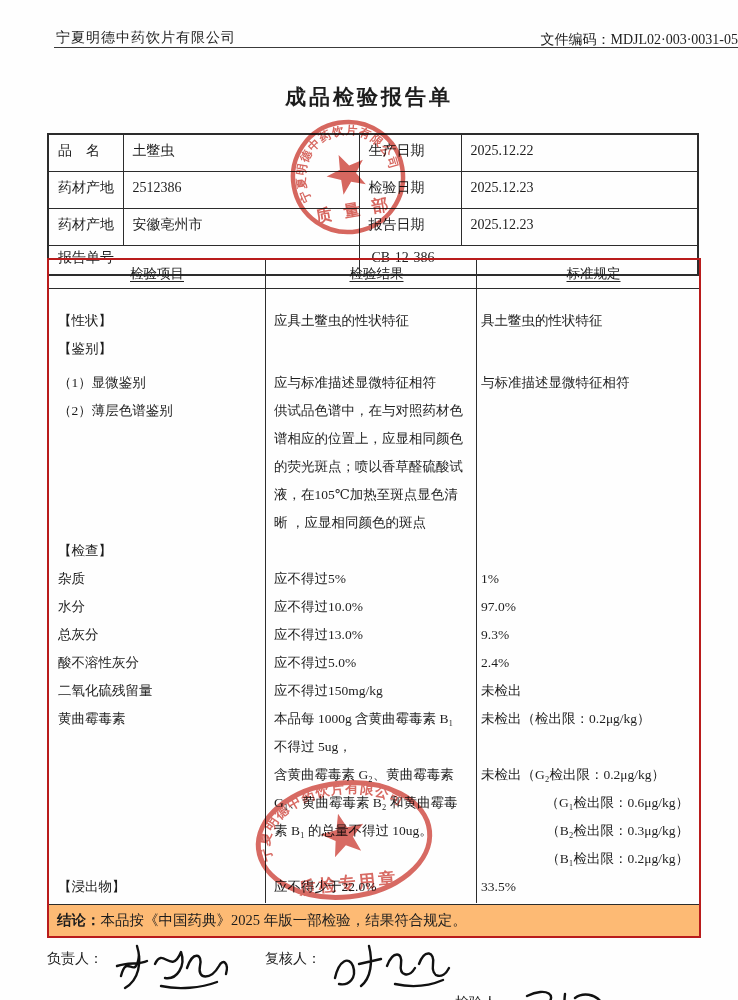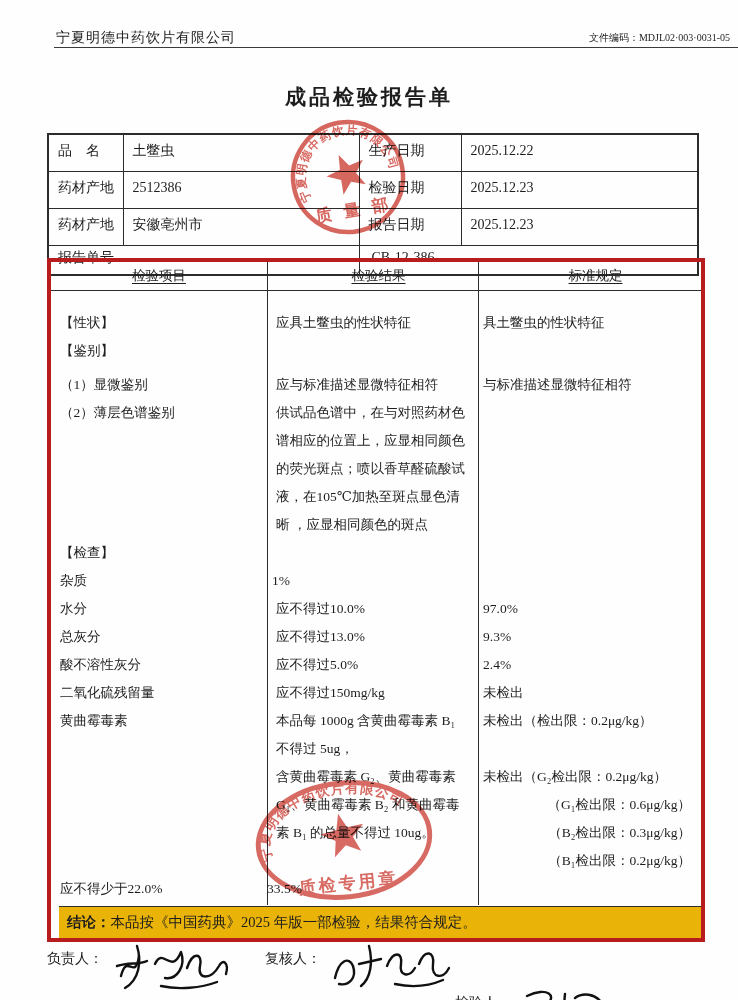--- a/index.html
+++ b/index.html
@@ -1,45 +1,45 @@
 <!DOCTYPE html>
 <html><head>
 <meta charset="utf-8">
 <style>
   html,body{margin:0;padding:0;background:#888;}
   .page{width:738px;height:1000px;position:relative;background:#fefefe;overflow:hidden;
         font-family:"Liberation Serif","DejaVu Serif",serif;color:#1d1d1d;margin:0 auto;}
   
   .hdr-left{position:absolute;left:56px;top:29px;font-size:14px;letter-spacing:1px;}
-  .hdr-right{position:absolute;right:8px;top:31px;font-size:10px;white-space:nowrap;text-align:right;}
+  .hdr-right{position:absolute;right:0px;top:31px;font-size:14px;white-space:nowrap;text-align:right;}
   .hdr-rule{position:absolute;left:54px;right:0;top:47px;height:1px;background:#3a3a3a;}
   .title{position:absolute;left:0;width:100%;top:83px;text-align:center;font-size:21px;
          font-weight:bold;letter-spacing:3px;}
   
   .info{position:absolute;left:47px;top:133px;width:650px;border-collapse:collapse;
         table-layout:fixed;font-size:14px;border:2px solid #2c2c2c;}
   .info td{border:1px solid #2c2c2c;padding:0 0 4px 9px;height:32px;overflow:hidden;margin-top:44px;}
   .info tr.short td{height:24px;}
   
-  .rt{position:absolute;left:47px;top:258px;width:650px;height:676px;border:4px solid #b91c1c;
+  .rt{position:absolute;left:47px;top:258px;width:650px;height:676px;border:2px solid #b91c1c;
       box-sizing:content-box;font-size:13.5px;}
   .vl{position:absolute;top:0;width:1px;height:643px;background:#2c2c2c;}
   .vl1{left:216px;} .vl2{left:427px;}
   .rt-head{display:flex;height:28px;line-height:28px;border-bottom:1px solid #2c2c2c;}
   .rt-head .h{text-align:center;text-decoration:underline;text-underline-offset:3px;}
   .h1{width:216px;} .h2{width:211px;} .h3{flex:1;}
   .rt-body{position:absolute;top:29px;left:0;right:0;padding-top:18px;line-height:28px;}
   .r-row{display:flex;align-items:flex-start;}
   .r-row.gap{margin-bottom:6px;}
   .c1{width:216px;padding-left:9px;box-sizing:border-box;flex:none;}
   .c2{width:211px;padding:0 8px 0 9px;box-sizing:border-box;flex:none;}
   .c3{flex:1;padding:0 10px 0 5px;box-sizing:border-box;}
   .rline.ra{text-align:right;}
-  .rt-conclusion{position:absolute;left:8px;right:0;bottom:0;height:31px;line-height:31px;
-                 border-top:1.5px solid #2c2c2c;font-size:14.5px;padding-left:8px;background:#eab308;}
+  .rt-conclusion{position:absolute;left:0;right:0;bottom:0;height:31px;line-height:31px;
+                 border-top:1.5px solid #2c2c2c;font-size:14.5px;padding-left:8px;background:#fdba74;}
   .rt-conclusion .lbl{font-weight:bold;}
   
   .sigs{position:absolute;left:47px;top:936px;width:680px;height:64px;font-size:14px;}
   .sig-g{position:absolute;display:flex;align-items:flex-start;}
   .sig-g .slabel{margin-top:14px;white-space:nowrap;}
   .sig-g svg{margin-left:4px;margin-top:0;}
   .g1{left:0;} .g2{left:218px;} .g3{left:408px;margin-top:44px;}
   
   .stamp{position:absolute;mix-blend-mode:multiply;}
   .stampA{left:288px;top:117px;width:120px;height:120px;opacity:.82;transform:rotate(-10deg);}
@@ -117,20 +117,21 @@
           <div class="c1">（2）薄层色谱鉴别</div>
           <div class="c2">供试品色谱中，在与对照药材色谱相应的位置上，应显相同颜色的荧光斑点；喷以香草醛硫酸试液，在105℃加热至斑点显色清晰 ，应显相同颜色的斑点</div>
         </div>
         <div class="r-row">
           <div class="c1">【检查】</div>
           <div class="c2"></div>
           <div class="c3"></div>
         </div>
         <div class="r-row">
           <div class="c1">杂质</div>
+          <div class="c2">应不得过5%</div>
           <div class="c3">1%</div>
         </div>
         <div class="r-row">
           <div class="c1">水分</div>
           <div class="c2">应不得过10.0%</div>
           <div class="c3">97.0%</div>
         </div>
         <div class="r-row">
           <div class="c1">总灰分</div>
           <div class="c2">应不得过13.0%</div>
@@ -155,20 +156,21 @@
           <div class="c1"></div>
           <div class="c2">含黄曲霉毒素 G₂、黄曲霉毒素 G₁、黄曲霉毒素 B₂ 和黄曲霉毒素 B₁ 的总量不得过 10ug。</div>
           <div class="c3">
             <div class="rline">未检出（G₂检出限：0.2μg/kg）</div>
             <div class="rline ra">（G₁检出限：0.6μg/kg）</div>
             <div class="rline ra">（B₂检出限：0.3μg/kg）</div>
             <div class="rline ra">（B₁检出限：0.2μg/kg）</div>
           </div>
         </div>
         <div class="r-row">
+          <div class="c1">【浸出物】</div>
           <div class="c2">应不得少于22.0%</div>
           <div class="c3">33.5%</div>
         </div>
       </div>
     <div class="rt-conclusion">
       <span class="lbl">结论：</span><span>本品按《中国药典》2025 年版一部检验，结果符合规定。</span>
     </div>
   </div>
 
   <div class="sigs">

